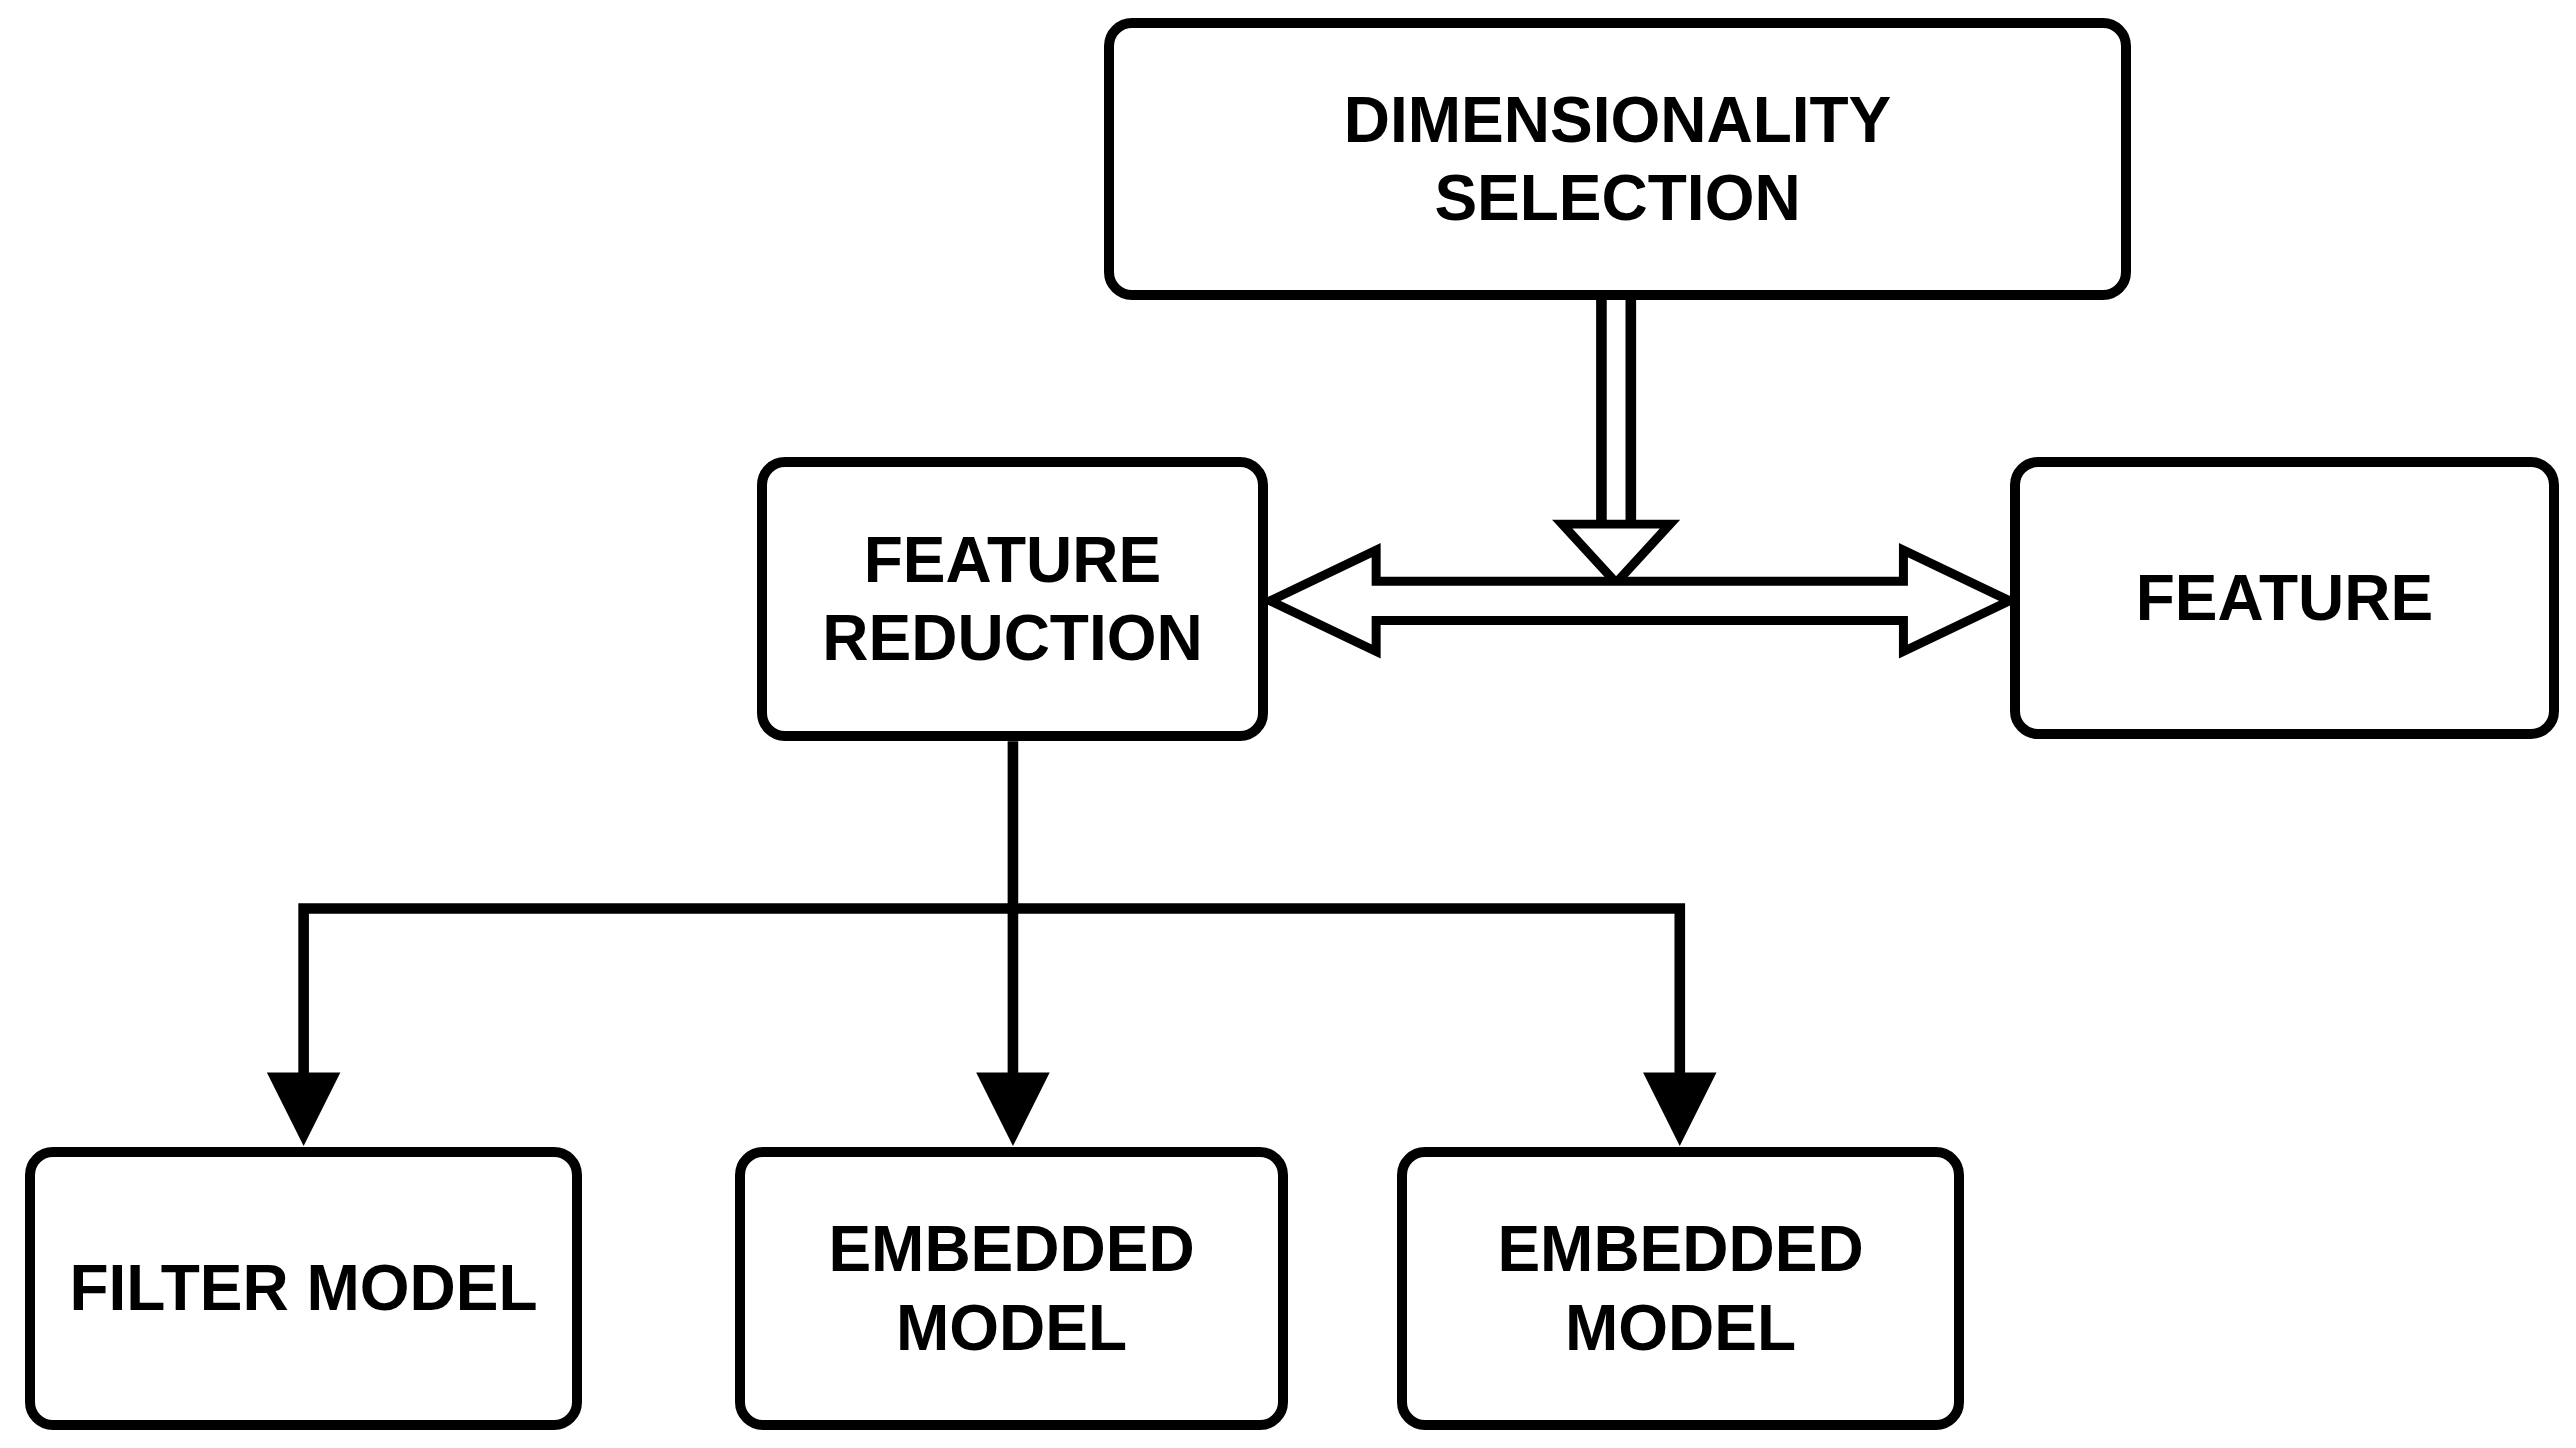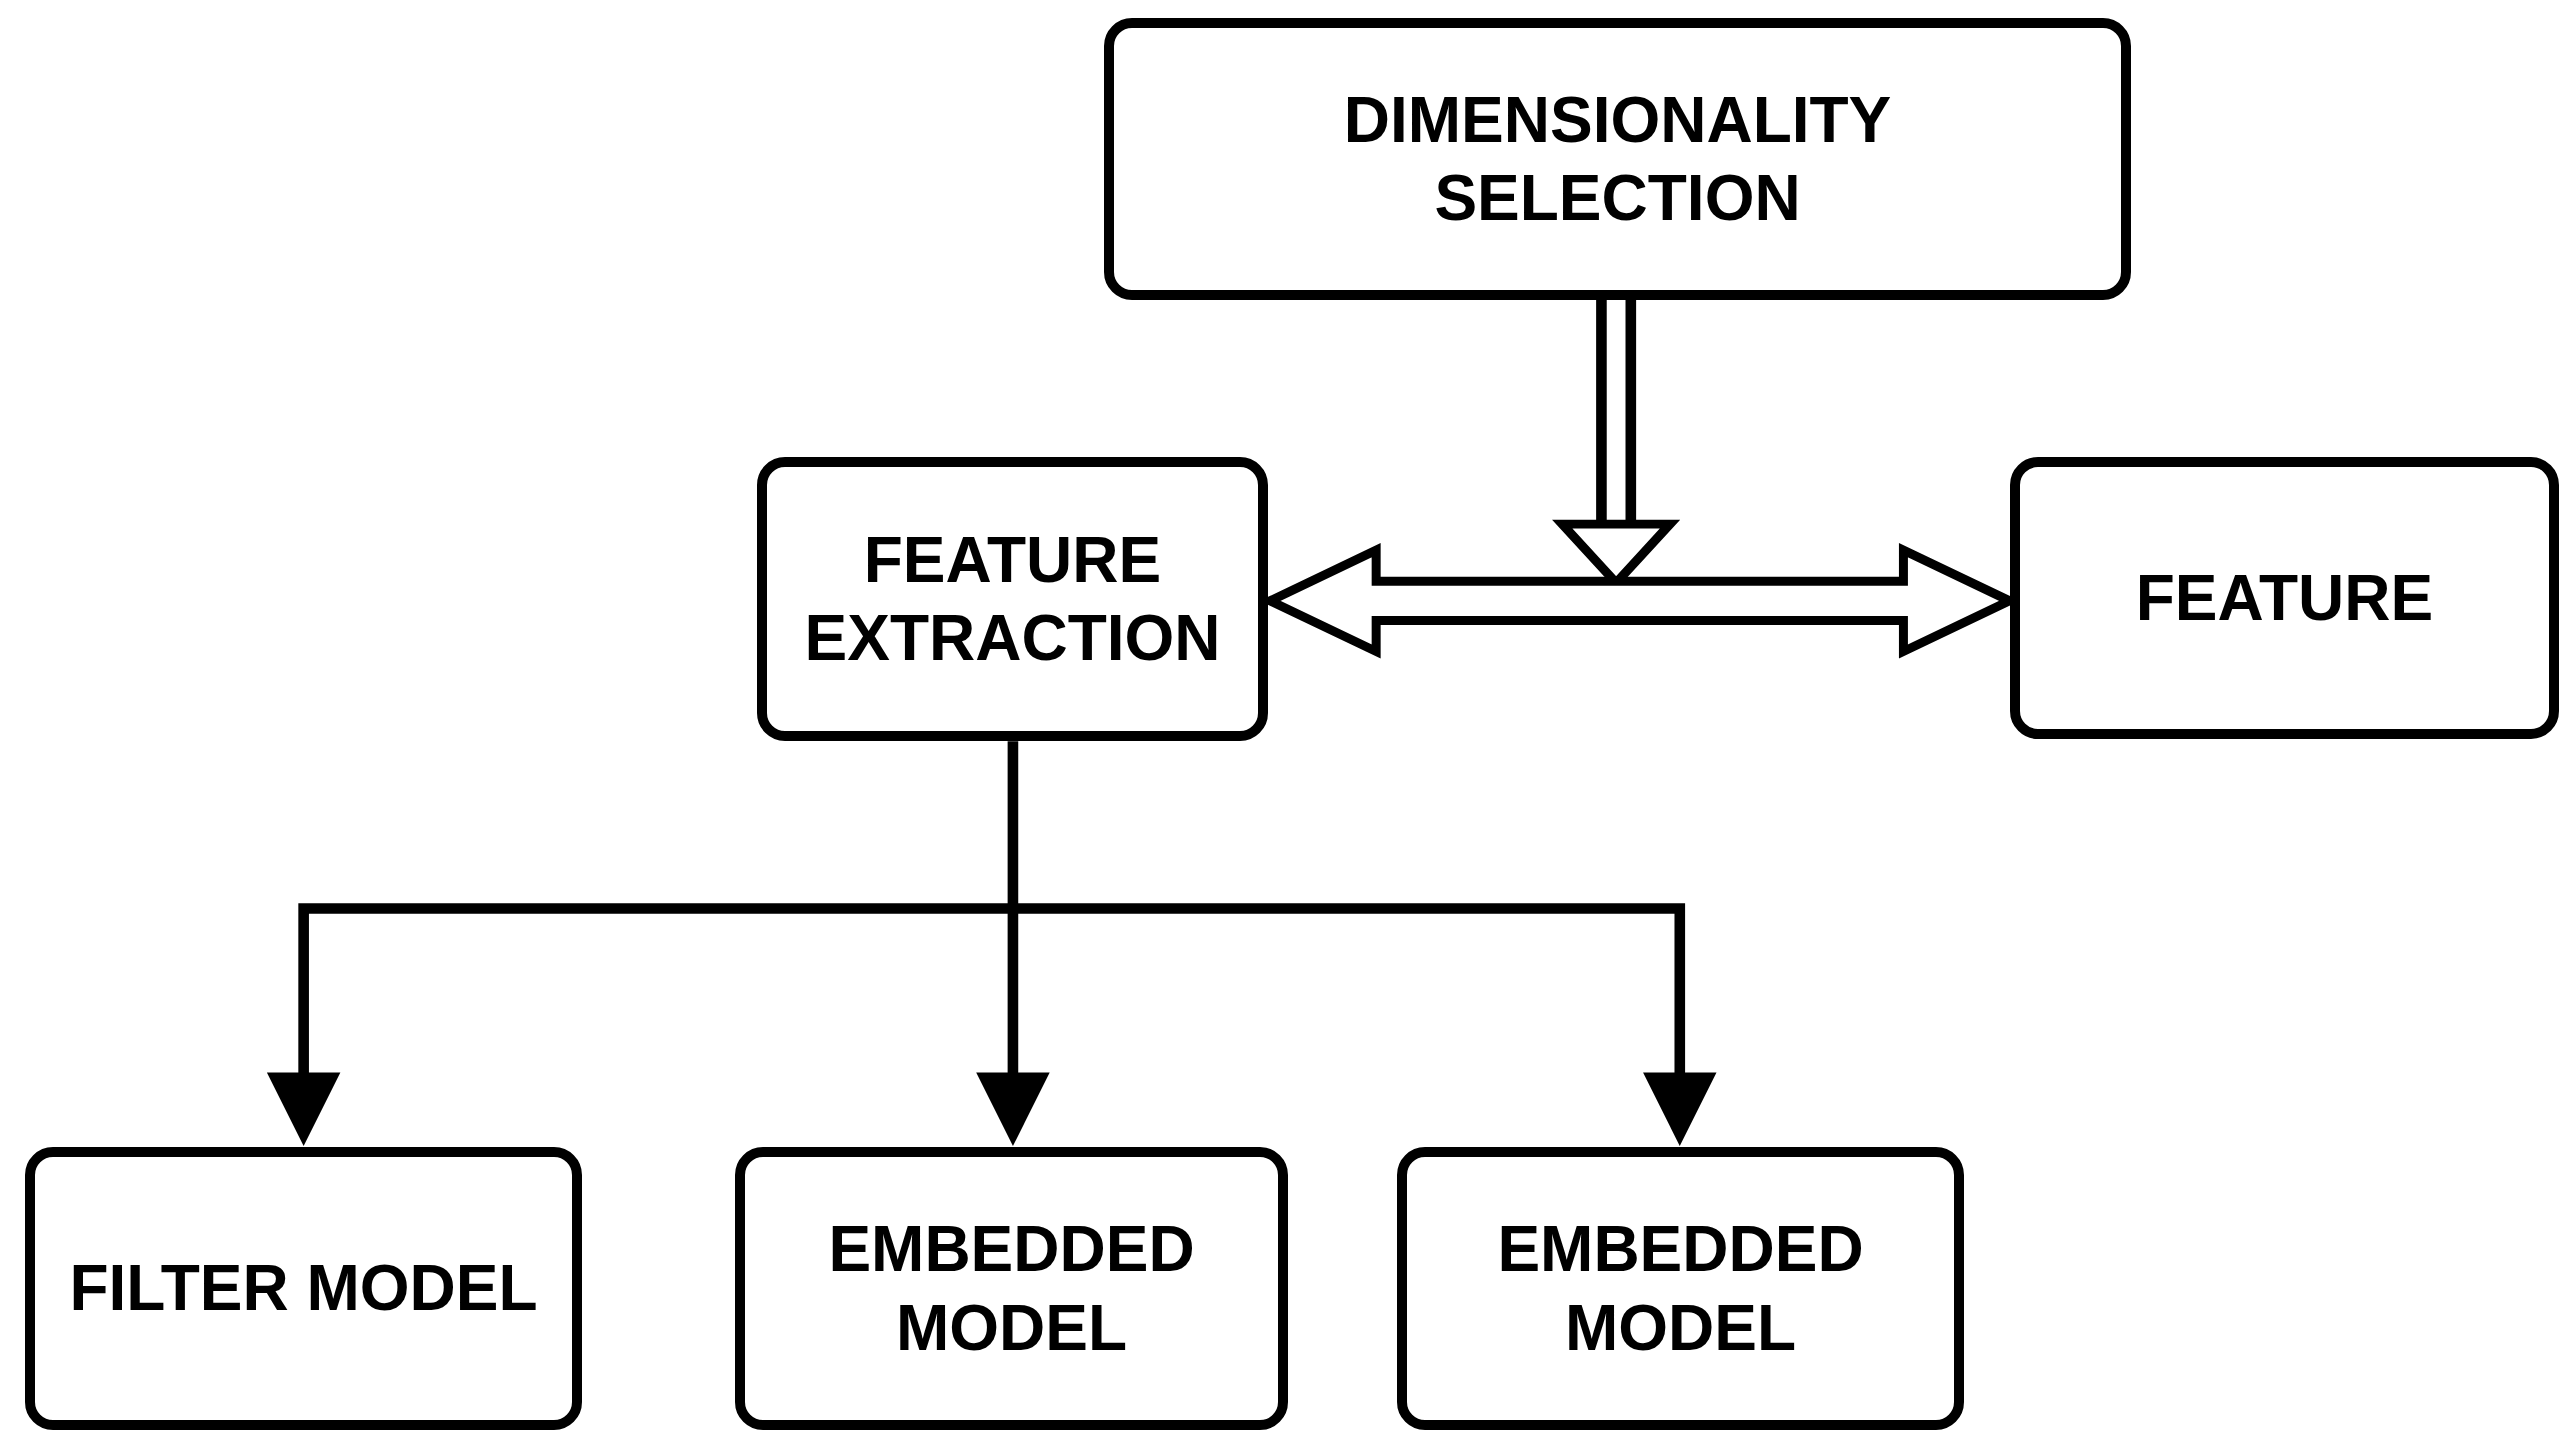--- a/index.html
+++ b/index.html
@@ -67,21 +67,21 @@
     <polygon points="1556,736 1686,674 1686,712 2332,712 2332,674 2462,736 2332,798 2332,760 1686,760 1686,798" fill="#ffffff" stroke="#000000" stroke-width="11" stroke-linejoin="miter"></polygon>
   </svg>
 
   <div class="node" id="node-dimensionality-reduction">
     <span>DIMENSIONALITY</span>
     <span>SELECTION</span>
   </div>
 
   <div class="node" id="node-feature-selection">
     <span>FEATURE</span>
-    <span>EXTRACTION</span>
+    <span>REDUCTION</span>
   </div>
 
   <div class="node" id="node-feature-extraction">
     <span>FEATURE</span>
   </div>
 
   <div class="node" id="node-filter-model">
     <span>FILTER MODEL</span>
   </div>
 

